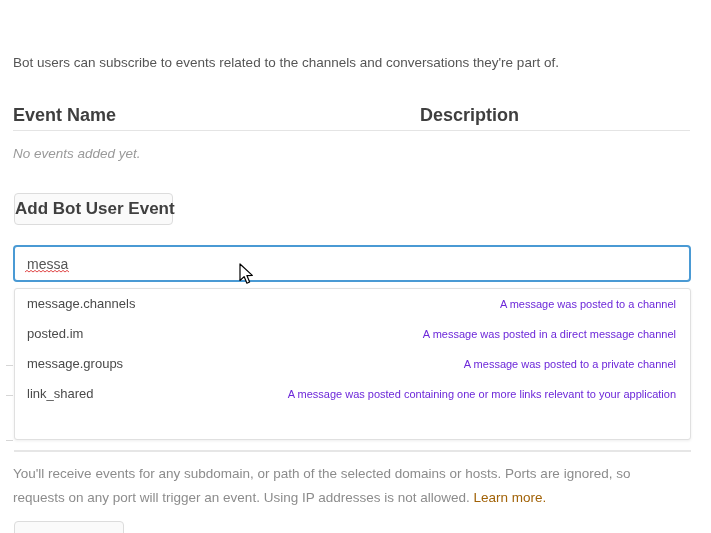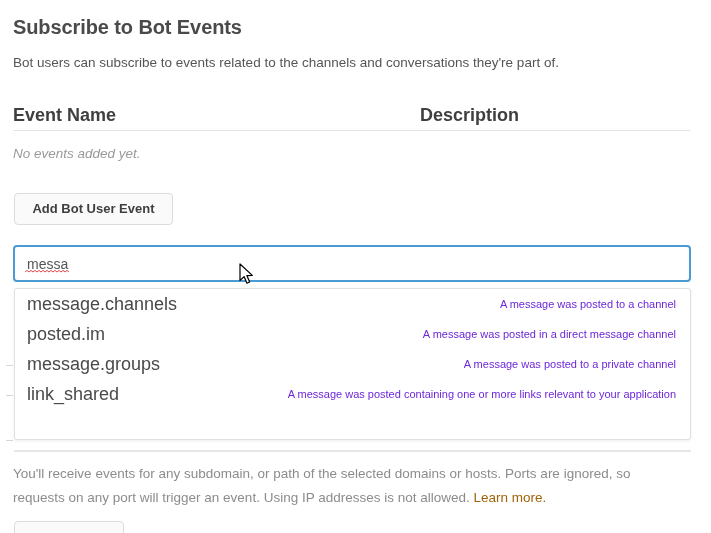--- a/index.html
+++ b/index.html
@@ -81,21 +81,21 @@
     left: 14px;
     top: 193px;
     width: 159px;
     height: 32px;
     box-sizing: border-box;
     border: 1px solid #dcdcdc;
     border-radius: 4px;
     background: #fafafa;
     color: #3f3f3f;
     font-family: "Liberation Sans", sans-serif;
-    font-size: 13px;
+    font-size: 17px;
     font-weight: bold;
     line-height: 30px;
     text-align: center;
     padding: 0;
     cursor: pointer;
     white-space: nowrap;
   }
 
   
   .search-wrap {
@@ -148,21 +148,21 @@
     position: relative;
     height: 30px;
     line-height: 30px;
     padding: 0 14px 0 12px;
     display: flex;
     align-items: center;
     justify-content: space-between;
     cursor: pointer;
   }
   .dd-name {
-    font-size: 18px;
+    font-size: 13px;
     color: #4a4a4a;
     white-space: nowrap;
     text-align: right;
   }
   .dd-desc {
     font-size: 11px;
     color: #6d28d9;
     white-space: nowrap;
     text-align: right;
   }
@@ -220,21 +220,20 @@
     width: 16px;
     height: 24px;
     pointer-events: none;
   }
 </style>
 </head>
 <body>
 
 <div class="page">
 
-  <div class="title">Subscribe to Bot Events</div>
   <div class="subtitle">Bot users can subscribe to events related to the channels and conversations they're part of.</div>
 
   <div class="col-head name">Event Name</div>
   <div class="col-head desc">Description</div>
   <div class="table-rule"></div>
 
   <div class="empty-state">No events added yet.</div>
 
   <button class="btn-add">Add Bot User Event</button>
 

